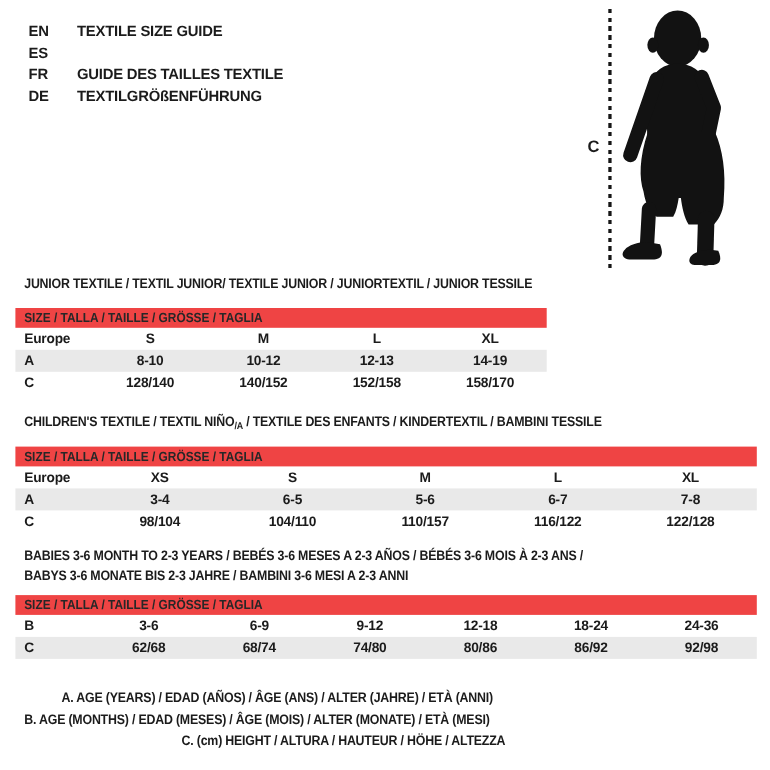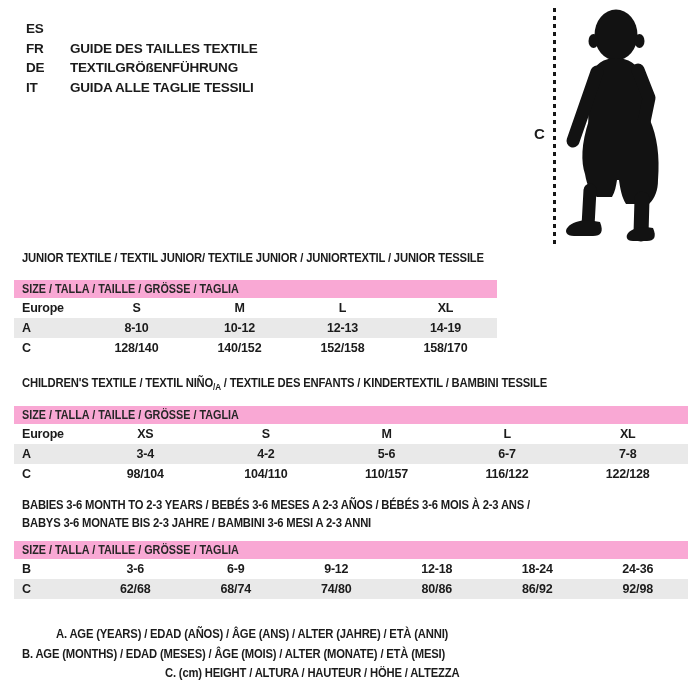--- a/index.html
+++ b/index.html
@@ -25,52 +25,52 @@
   .figure-svg{left:556px;top:4px;}
 
   
   .sec-title{left:22px;font-size:12.5px;letter-spacing:-.2px;line-height:17.5px;}
   .sub{font-size:9px;vertical-align:-3px;}
 
   
   .size-table{left:14px;}
   .t1{width:483px;}
   .t2,.t3{width:674px;}
-  .band{height:18px;line-height:18px;background:#f9a8d4;color:#272727;
+  .band{height:18px;line-height:18px;background:#ef4444;color:#272727;
         padding-left:8px;font-size:12px;box-sizing:border-box;}
   .trow{display:grid;height:20px;align-items:center;font-size:12.5px;letter-spacing:-.2px;}
   .t1 .trow{grid-template-columns:71px repeat(4,1fr);}
   .t2 .trow{grid-template-columns:71px repeat(5,1fr);}
   .t3 .trow{grid-template-columns:71px repeat(6,1fr);}
   .trow .lab{padding-left:8px;text-align:left;}
   .trow .cell{text-align:center;}
   .striped{background:#e9e9e9;}
 
   
   .legend{left:22px;top:625px;text-align:right;}
   .legend-line{height:19.5px;line-height:19.5px;font-size:12.5px;letter-spacing:-.2px;}
 </style>
 </head>
 <body>
 
 <div class="abs lang-index">
   <div class="lang-row">
+    <span>EN</span>
+    <span class="lang-title">TEXTILE SIZE GUIDE</span>
+  </div>
+  <div class="lang-row">
     <span>ES</span>
   </div>
   <div class="lang-row">
     <span>FR</span>
     <span class="lang-title">GUIDE DES TAILLES TEXTILE</span>
   </div>
   <div class="lang-row">
     <span>DE</span>
     <span class="lang-title">TEXTILGRÖßENFÜHRUNG</span>
-  </div>
-  <div class="lang-row">
-    <span>IT</span>
-    <span class="lang-title">GUIDA ALLE TAGLIE TESSILI</span>
   </div>
 </div>
 
 <div class="abs measure-line"></div>
 <div class="abs measure-label">C</div>
 <svg class="abs figure-svg" width="142" height="242" viewBox="0 0 142 242">
   <g fill="#121212" stroke="none">
     <ellipse cx="60" cy="31" rx="21.5" ry="25.5"></ellipse>
     <ellipse cx="37.5" cy="37" rx="5" ry="7"></ellipse>
     <ellipse cx="83.5" cy="37" rx="5" ry="7"></ellipse>
@@ -128,21 +128,21 @@
     <span class="lab">Europe</span>
     <span class="cell">XS</span>
     <span class="cell">S</span>
     <span class="cell">M</span>
     <span class="cell">L</span>
     <span class="cell">XL</span>
   </div>
   <div class="trow striped">
     <span class="lab">A</span>
     <span class="cell">3-4</span>
-    <span class="cell">4-2</span>
+    <span class="cell">6-5</span>
     <span class="cell">5-6</span>
     <span class="cell">6-7</span>
     <span class="cell">7-8</span>
   </div>
   <div class="trow">
     <span class="lab">C</span>
     <span class="cell">98/104</span>
     <span class="cell">104/110</span>
     <span class="cell">110/157</span>
     <span class="cell">116/122</span>

